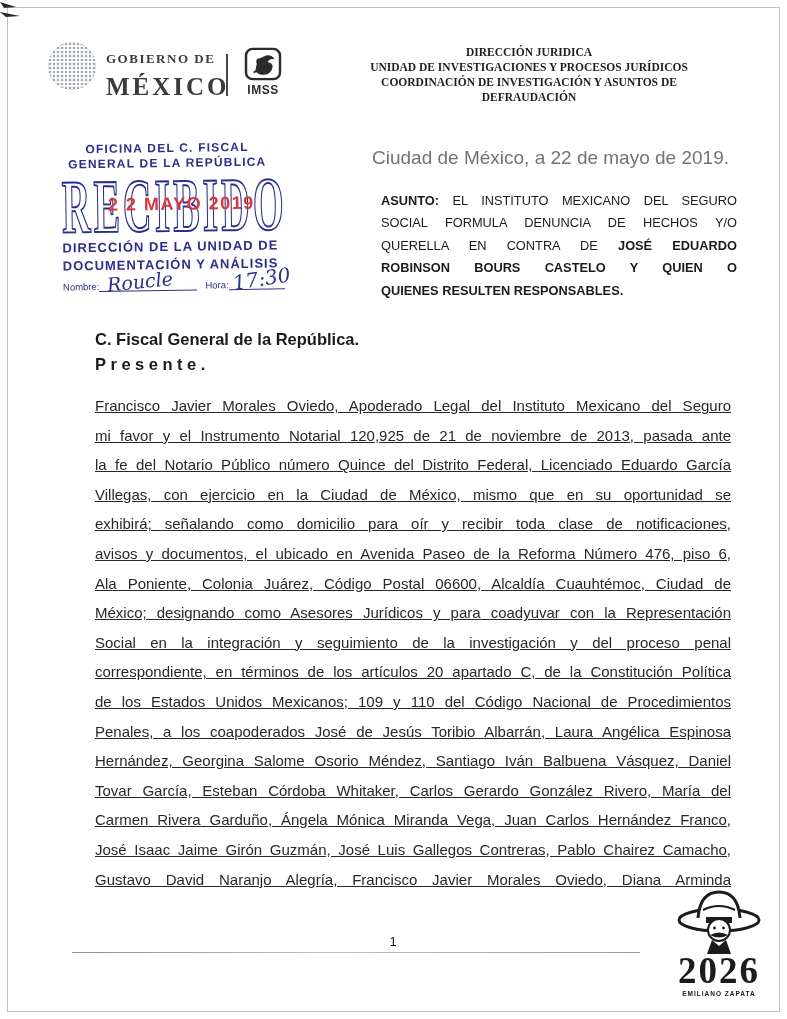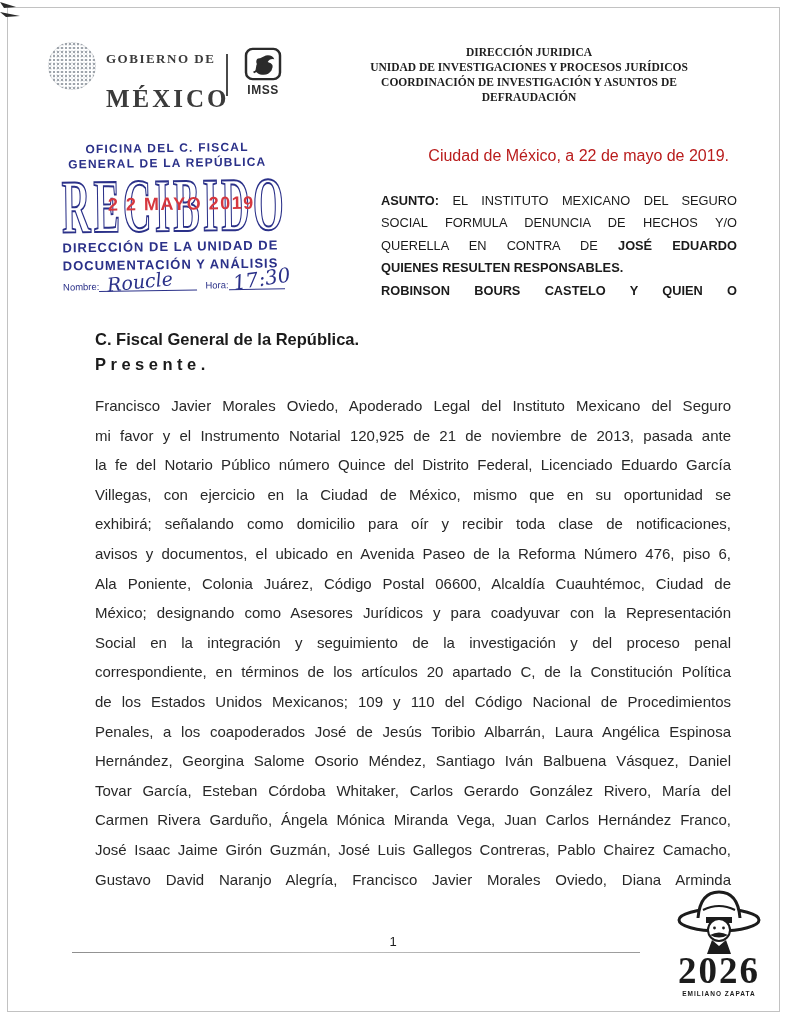--- a/index.html
+++ b/index.html
@@ -12,21 +12,21 @@
 
   
   .seal{
     position:absolute;left:48px;top:42px;width:48px;height:48px;border-radius:50%;
     background-image:radial-gradient(#8f969e 0.8px,transparent 1.1px),radial-gradient(#aab0b7 0.7px,transparent 1px);
     background-size:4px 4px,3px 3px;background-position:0 0,1.5px 1.5px;
     opacity:.85;box-shadow:inset 0 0 0 1px rgba(130,138,148,.25);
   }
   .brand{position:absolute;left:106px;top:51px;color:#3b3b3b;font-family:"Liberation Serif",serif;font-weight:bold;}
   .brand-line1{font-size:13px;letter-spacing:1.5px;}
-  .brand-line2{font-size:25px;letter-spacing:3px;margin-top:18px;}
+  .brand-line2{font-size:25px;letter-spacing:3px;margin-top:6px;}
   .hdr-divider{position:absolute;left:226px;top:54px;width:2px;height:42px;background:#4a4a4a;}
   .imss-box{position:absolute;left:240px;top:47px;width:46px;text-align:center;color:#2e2e2e;}
   .imss-label{font-weight:bold;font-size:12px;letter-spacing:.5px;margin-top:-2px;}
   .dept-block{
     position:absolute;right:58px;top:45px;width:400px;text-align:center;
     font-family:"Liberation Serif",serif;font-weight:bold;font-size:11.5px;line-height:15px;color:#1e1e1e;
   }
 
   
   .stamp{position:absolute;left:62px;top:141px;width:212px;color:#2b3189;transform:rotate(-0.8deg);}
@@ -48,31 +48,31 @@
   .hand-line{border-bottom:1.5px solid #2b3189;flex:none;position:relative;height:14px;}
   .hand-line.name{width:98px;margin-right:8px;}
   .hand-line.time{width:56px;}
   .hand{
     position:absolute;bottom:-2px;left:8px;font-family:"DejaVu Serif",serif;font-style:italic;
     font-size:19px;color:#2b3189;transform:rotate(-5deg);white-space:nowrap;
   }
   .hand.time-val{font-size:20px;transform:rotate(-8deg);left:4px;}
 
   
-  .dateline{position:absolute;right:58px;top:147px;font-size:16px;color:#b91c1c;}
+  .dateline{position:absolute;right:58px;top:147px;font-size:19px;color:#737373;}
   .subject{position:absolute;left:381px;top:190px;width:356px;font-size:12.8px;line-height:22.4px;color:#1b1b1b;}
   .subject .line{text-align:justify;text-align-last:justify;}
   .subject .line.no-just{text-align-last:left;}
   .bold{font-weight:bold;}
 
   
   .addressee{position:absolute;left:95px;top:327px;font-weight:bold;color:#1b1b1b;font-size:16.5px;line-height:25px;}
   .addressee-line2{letter-spacing:4.5px;}
   .body-block{position:absolute;left:95px;top:391px;width:636px;font-size:15px;line-height:29.6px;color:#282828;z-index:2;}
-  .body-block .line{text-align:justify;text-align-last:justify;}
+  .body-block .line{text-align:justify;text-align-last:justify;text-decoration:underline;}
 
   
   .footer-rule{position:absolute;left:72px;top:952px;width:568px;height:1px;
     background:linear-gradient(90deg,#8e8e8e,#c0c0c0 45%,#9a9a9a);}
   .page-number{position:absolute;left:381px;top:934px;width:24px;text-align:center;font-size:13px;color:#1d1d1d;}
   .zapata{position:absolute;left:652px;top:884px;width:134px;text-align:center;color:#1c1c1c;z-index:1;}
   .zapata-year{font-family:"Liberation Serif",serif;font-weight:bold;font-size:37px;line-height:34px;letter-spacing:2px;margin-top:-4px;}
   .zapata-caption{font-size:6.5px;font-weight:bold;letter-spacing:1px;margin-top:2px;}
 </style>
 </head>
@@ -131,22 +131,22 @@
     </span>
   </div>
 </div>
 
 <div class="dateline">Ciudad de México, a 22 de mayo de 2019.</div>
 
 <div class="subject">
     <div class="line"><span class="bold">ASUNTO: </span><span>EL INSTITUTO MEXICANO DEL SEGURO</span></div>
     <div class="line"><span>SOCIAL FORMULA DENUNCIA DE HECHOS Y/O</span></div>
     <div class="line"><span>QUERELLA EN CONTRA DE </span><span class="bold">JOSÉ EDUARDO</span></div>
+    <div class="line"><span class="bold">ROBINSON BOURS CASTELO Y QUIEN O</span></div>
     <div class="line no-just"><span class="bold">QUIENES RESULTEN RESPONSABLES.</span></div>
-    <div class="line"><span class="bold">ROBINSON BOURS CASTELO Y QUIEN O</span></div>
   </div>
 
 <div class="addressee">
   <div>C. Fiscal General de la República.</div>
   <div class="addressee-line2">Presente.</div>
 </div>
 
 <div class="body-block">
     <div class="line">Francisco Javier Morales Oviedo, Apoderado Legal del Instituto Mexicano del Seguro</div>
     <div class="line">mi favor y el Instrumento Notarial 120,925 de 21 de noviembre de 2013, pasada ante</div>

